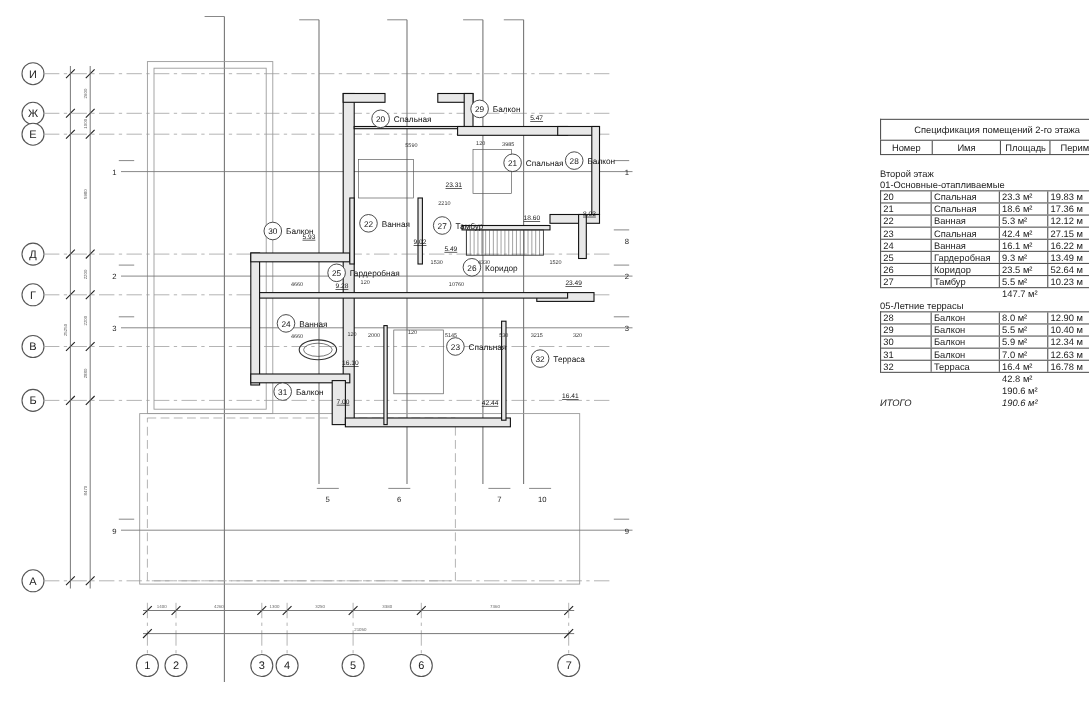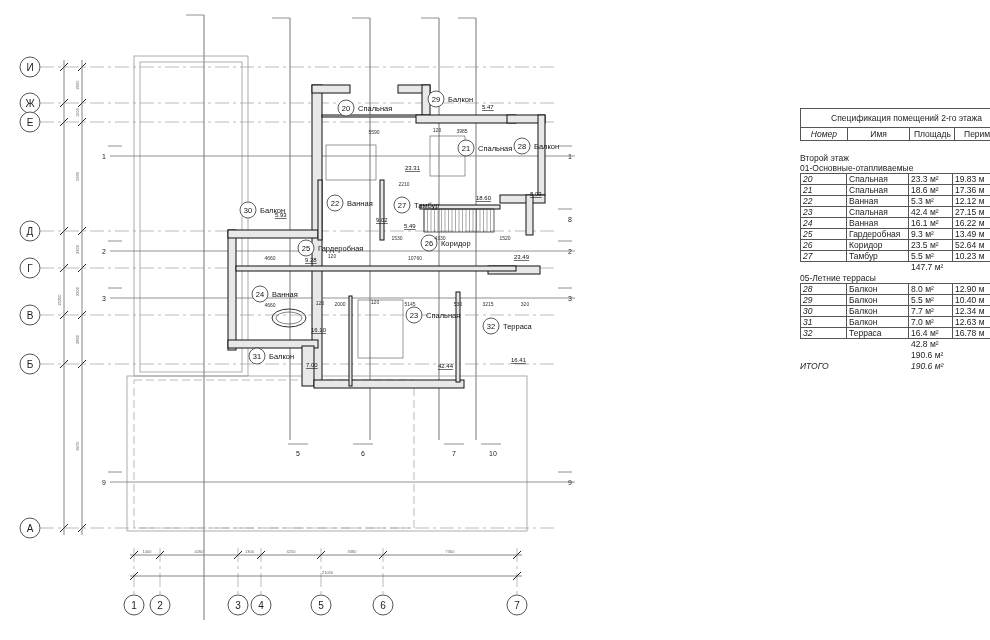--- a/index.html
+++ b/index.html
@@ -3,21 +3,21 @@
 <meta charset="utf-8">
 <style>
   html,body{margin:0;padding:0;background:#fff;}
   body{width:990px;height:640px;position:relative;overflow:hidden;font-family:"Liberation Sans",sans-serif;}
   #plan{position:absolute;left:0;top:0;width:770px;height:640px;}
   #plan text{font-family:"Liberation Sans",sans-serif;}
   .spec{position:absolute;left:777px;top:108px;width:213px;font-size:8.5px;color:#222;padding-left:23px;}
   .spec-title{border:1px solid #555;border-bottom:none;height:18px;line-height:18px;text-align:center;font-size:8.5px;}
   .spec-head{display:flex;border:1px solid #555;height:12px;line-height:12px;}
   .spec-head span{border-right:1px solid #555;text-align:center;overflow:hidden;white-space:nowrap;}
-  .c1{width:46px;font-style:italic;}.c2{width:62px;}.c3{width:44px;}.c4{width:57px;border-right:none!important;}
+  .c1{width:46px;}.c2{width:62px;}.c3{width:44px;}.c4{width:57px;border-right:none!important;}
   .grp{margin-top:0;height:10px;line-height:10px;}
   .rows{border:1px solid #555;border-bottom:none;}
   .row{display:flex;border-bottom:1px solid #555;height:10px;line-height:10px;}
   .row span{border-right:1px solid #555;padding-left:2px;box-sizing:border-box;overflow:hidden;white-space:nowrap;}
   .sub{padding-left:111px;height:11px;line-height:11px;}
   .total{display:flex;height:11px;line-height:11px;font-style:italic;}
   .total span:first-child{width:111px;}
 </style>
 </head>
 <body>
@@ -349,21 +349,21 @@
         </div>
         <div class="row">
           <span class="c1">29</span>
           <span class="c2">Балкон</span>
           <span class="c3">5.5 м²</span>
           <span class="c4">10.40 м</span>
         </div>
         <div class="row">
           <span class="c1">30</span>
           <span class="c2">Балкон</span>
-          <span class="c3">7.7 м²</span>
+          <span class="c3">5.9 м²</span>
           <span class="c4">12.34 м</span>
         </div>
         <div class="row">
           <span class="c1">31</span>
           <span class="c2">Балкон</span>
           <span class="c3">7.0 м²</span>
           <span class="c4">12.63 м</span>
         </div>
         <div class="row">
           <span class="c1">32</span>

